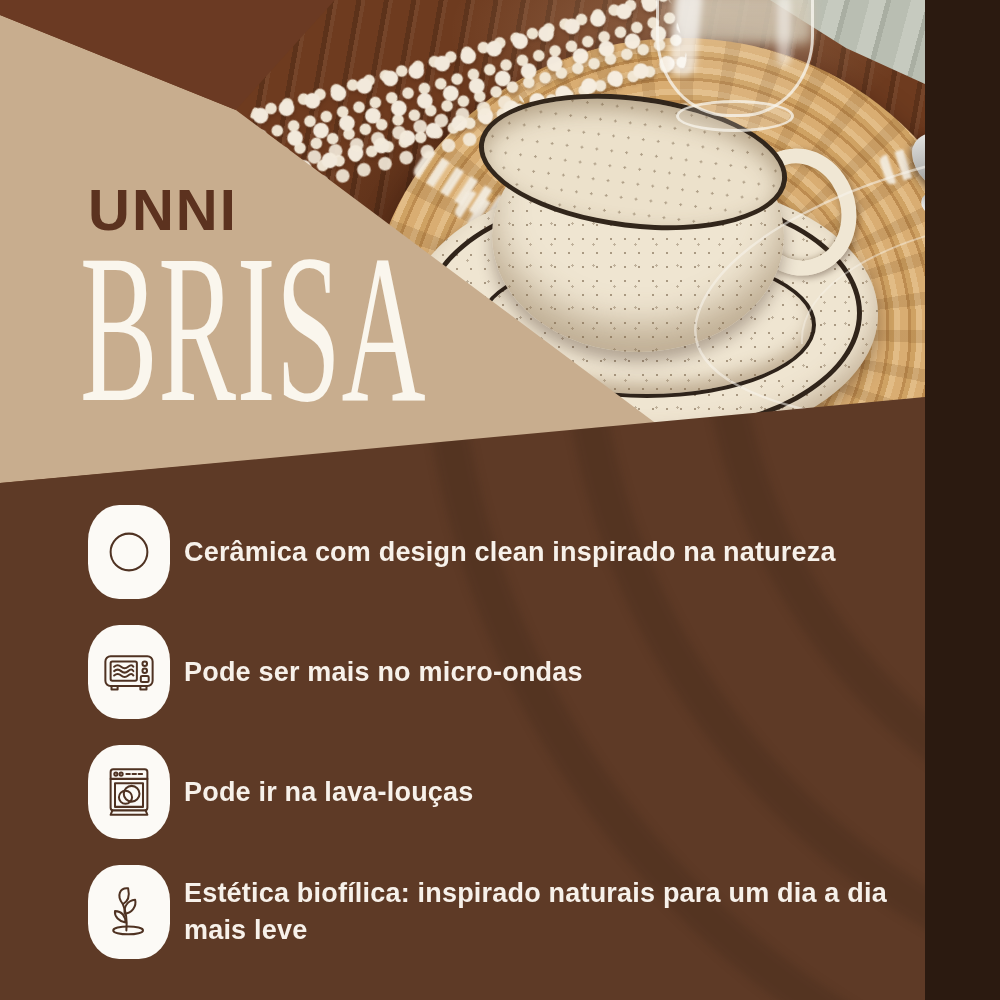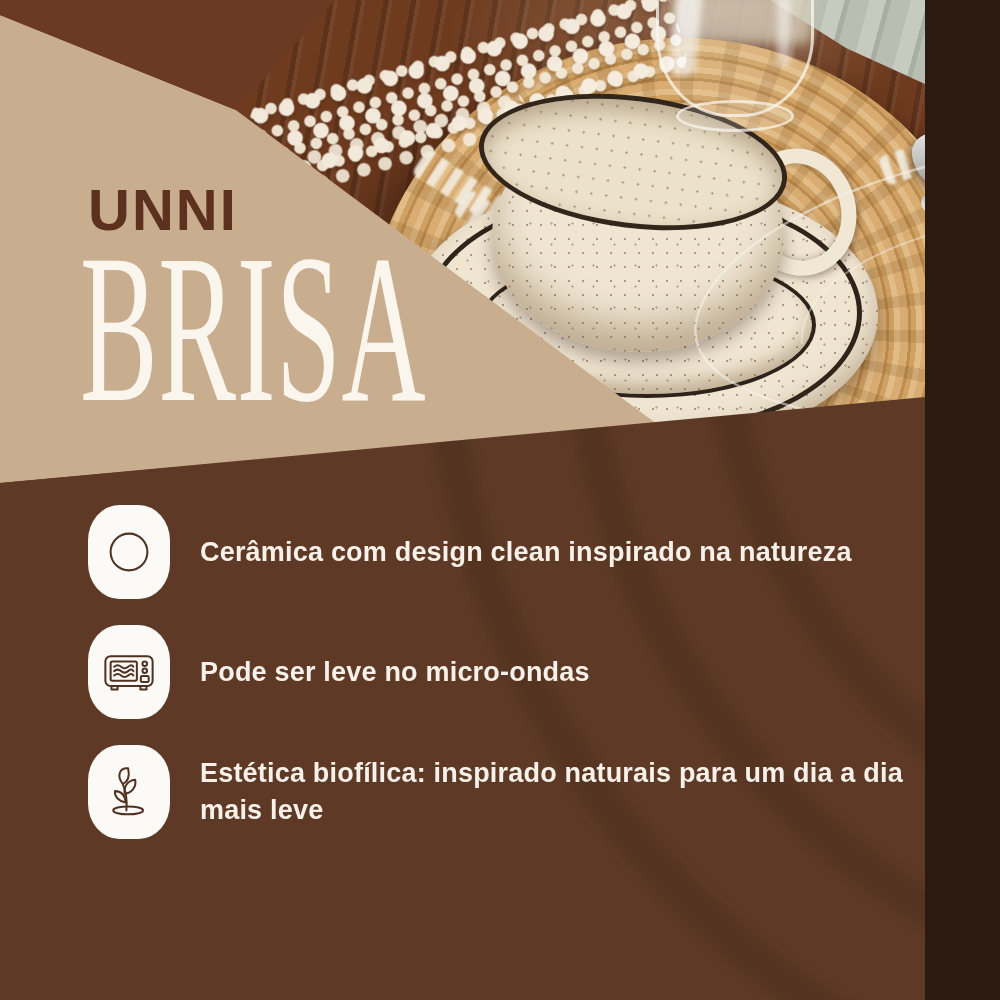--- a/index.html
+++ b/index.html
@@ -159,21 +159,21 @@
   }
   
   #features{position:absolute;left:88px;top:505px;width:860px;}
   .feature{display:flex;align-items:center;margin-bottom:26px;}
   .badge{
     flex:0 0 auto;width:82px;height:94px;border-radius:38%;
     background:#fcfaf6;display:flex;align-items:center;justify-content:center;
   }
   .badge svg{width:56px;height:56px;stroke:#4f3222;fill:none;stroke-width:2.3;stroke-linecap:round;stroke-linejoin:round;}
   .feature-label{
-    margin-left:30px;max-width:740px;
+    margin-left:14px;max-width:740px;
     color:#f7f1ea;font-size:27px;font-weight:bold;line-height:1.36;letter-spacing:.2px;
   }
 </style>
 </head>
 <body>
 
 <div id="stage">
 
   <div id="photo">
     <div class="napkin"></div>
@@ -233,23 +233,39 @@
           <path d="M15 26 q4 -3.5 8 0 t8 0 t6 0"></path>
           <path d="M15 31 q4 -3.5 8 0 t8 0 t6 0"></path>
           <path d="M15 36 q4 -3.5 8 0 t8 0 t6 0"></path>
           <circle cx="50" cy="22.5" r="2.6"></circle>
           <circle cx="50" cy="30.5" r="2.6"></circle>
           <rect x="45.5" y="36.5" width="9" height="7" rx="1.5"></rect>
           <path d="M12 48 v4 h7 v-4"></path>
           <path d="M45 48 v4 h7 v-4"></path>
         </svg>
       </div>
-      <div class="feature-label">Pode ser leve no micro-ondas</div>
-    </div>
-
+      <div class="feature-label">Pode ser mais no micro-ondas</div>
+    </div>
+
+    <div class="feature">
+      <div class="badge">
+        <svg viewBox="0 0 64 64">
+          <rect x="11" y="6" width="42" height="47" rx="3"></rect>
+          <line x1="11" y1="17" x2="53" y2="17"></line>
+          <circle cx="17" cy="11.5" r="1.8"></circle>
+          <circle cx="23" cy="11.5" r="1.8"></circle>
+          <line x1="29" y1="11.5" x2="49" y2="11.5" stroke-dasharray="4 3"></line>
+          <rect x="16" y="22" width="32" height="27"></rect>
+          <circle cx="28" cy="38" r="7.5"></circle>
+          <circle cx="35" cy="34" r="9"></circle>
+          <path d="M13 53 l-2 5 h42 l-2 -5"></path>
+        </svg>
+      </div>
+      <div class="feature-label">Pode ir na lava-louças</div>
+    </div>
 
     <div class="feature">
       <div class="badge">
         <svg viewBox="0 0 64 64">
           <ellipse cx="31" cy="53" rx="17" ry="4.5"></ellipse>
           <path d="M29 53 C30 43 30 35 25 23"></path>
           <path d="M25 23 C17 13 22 4 31 5 C33 14 31 20 25 23 Z"></path>
           <path d="M27 34 C35 33 41 26 39 18 C30 19 26 26 27 34 Z"></path>
           <path d="M28 44 C21 43 15 37 16 31 C24 31 28 37 28 44 Z"></path>
         </svg>

